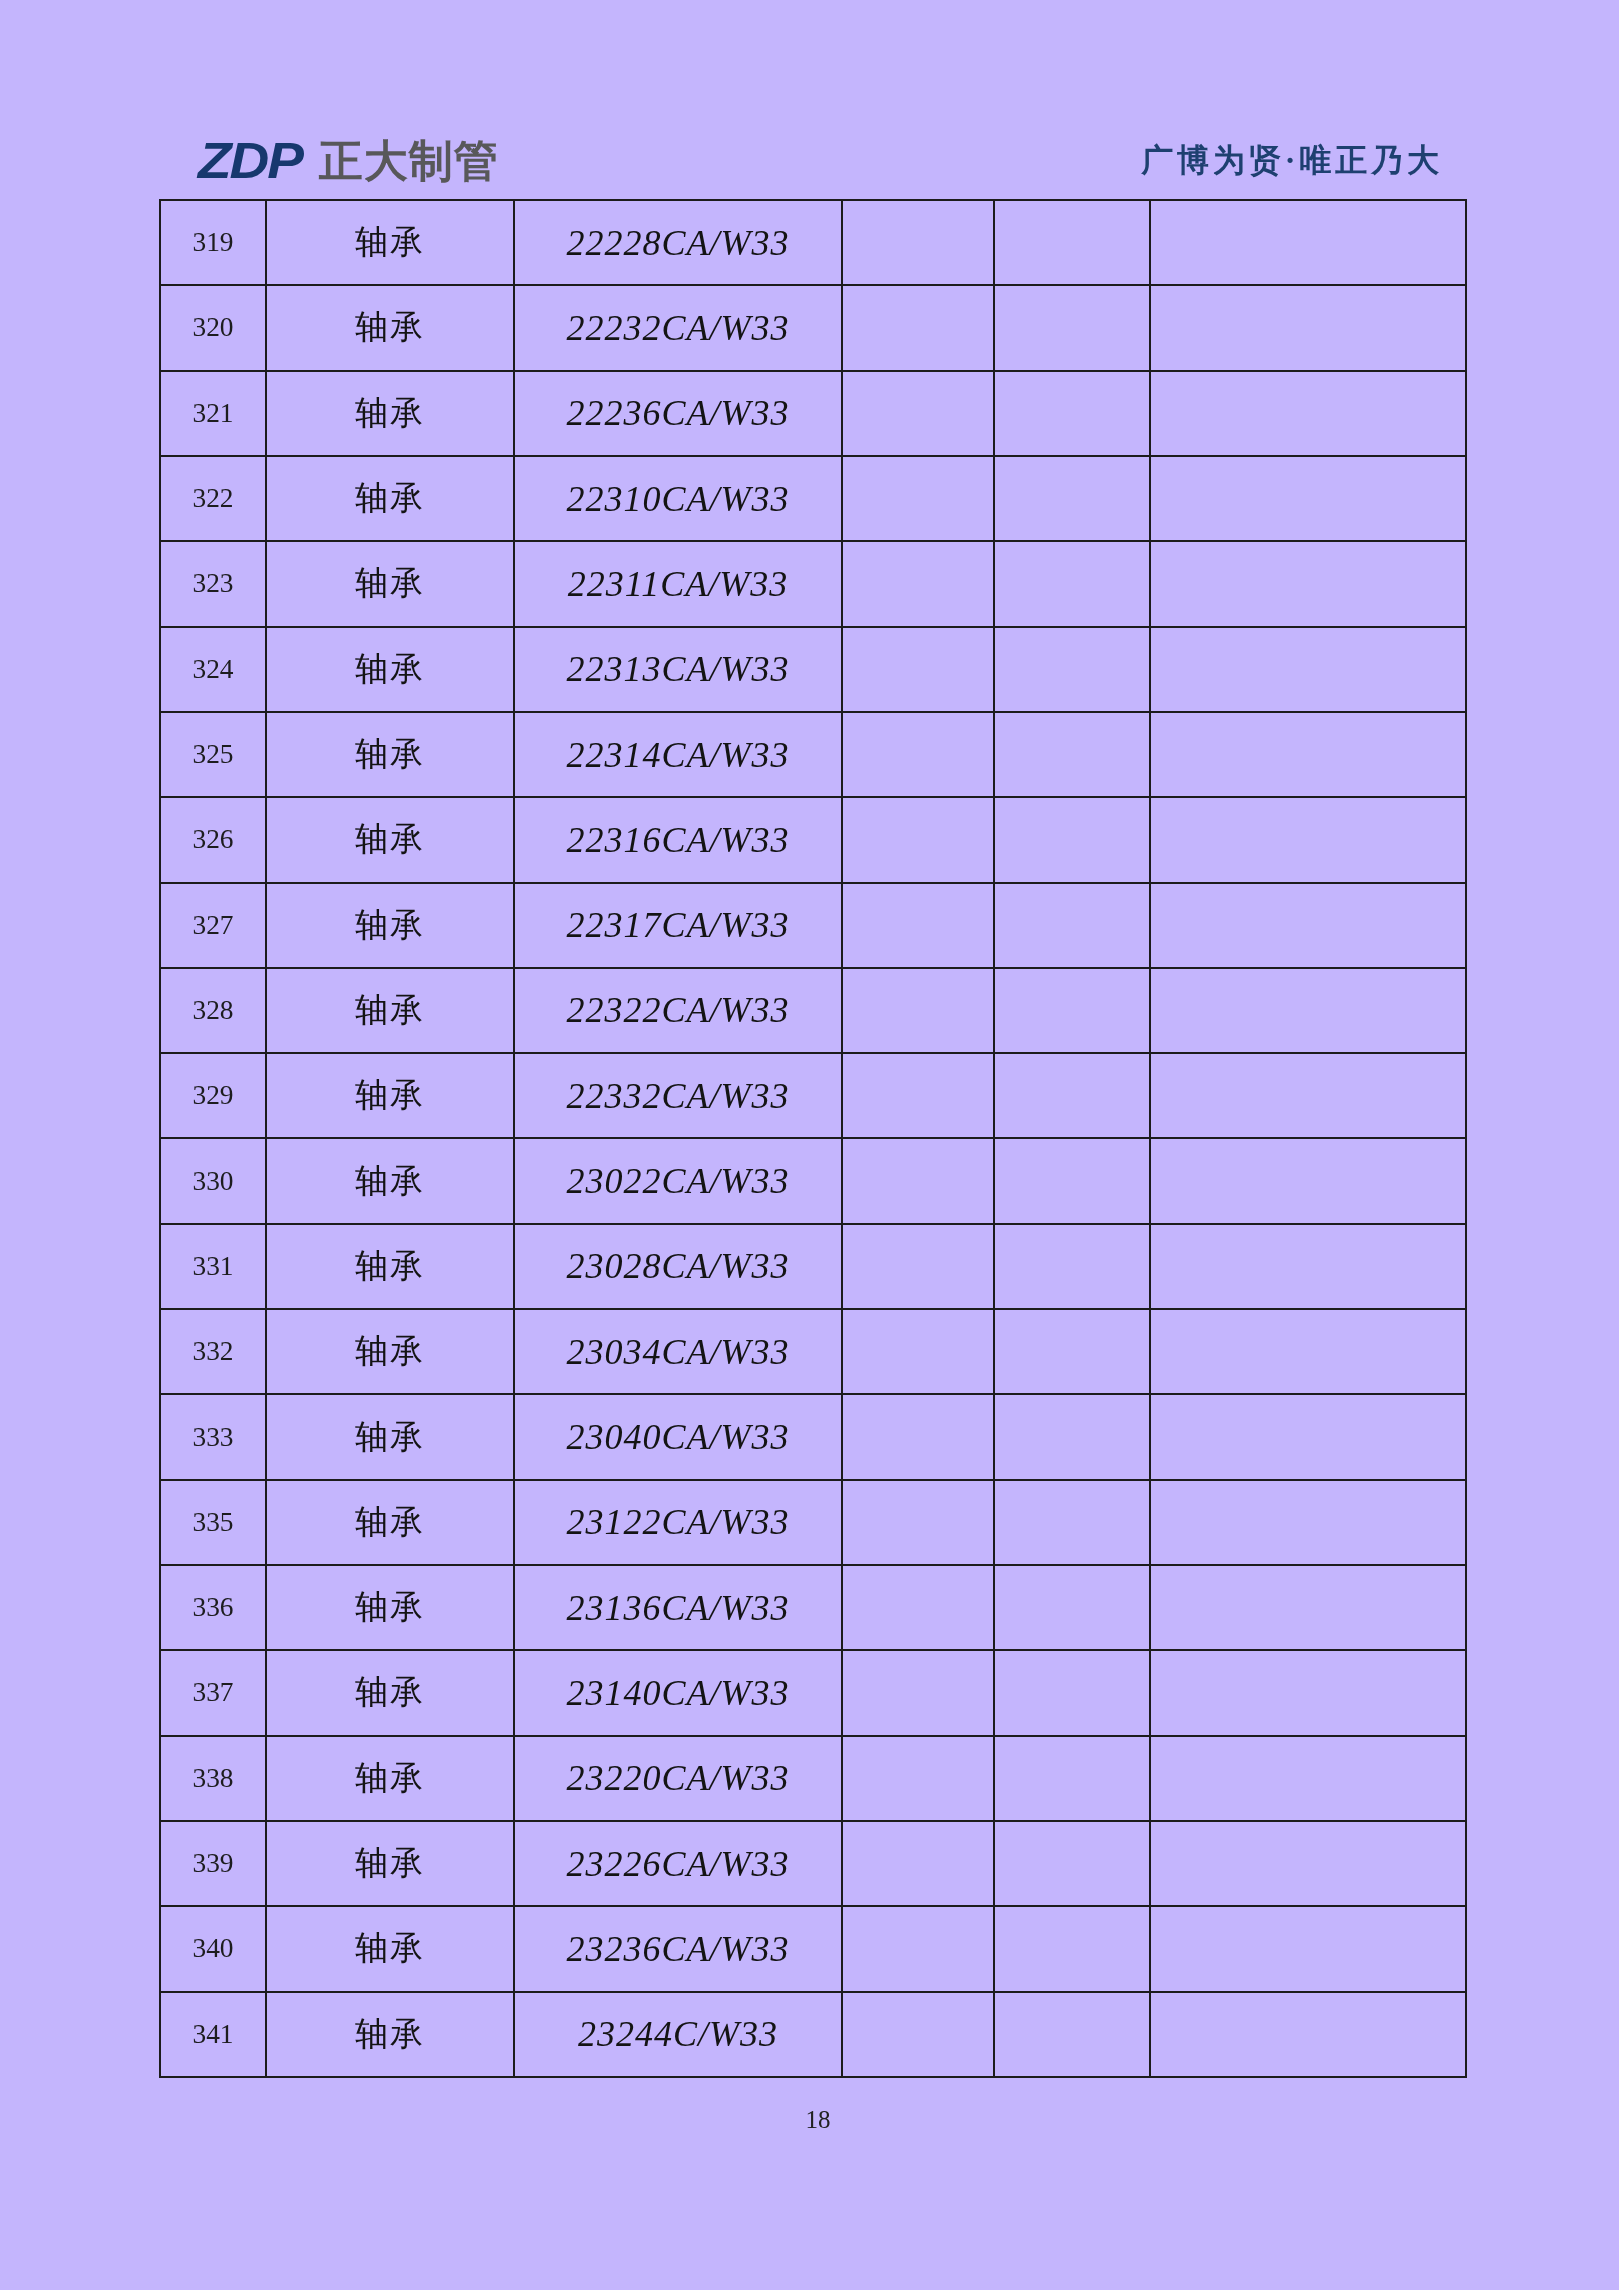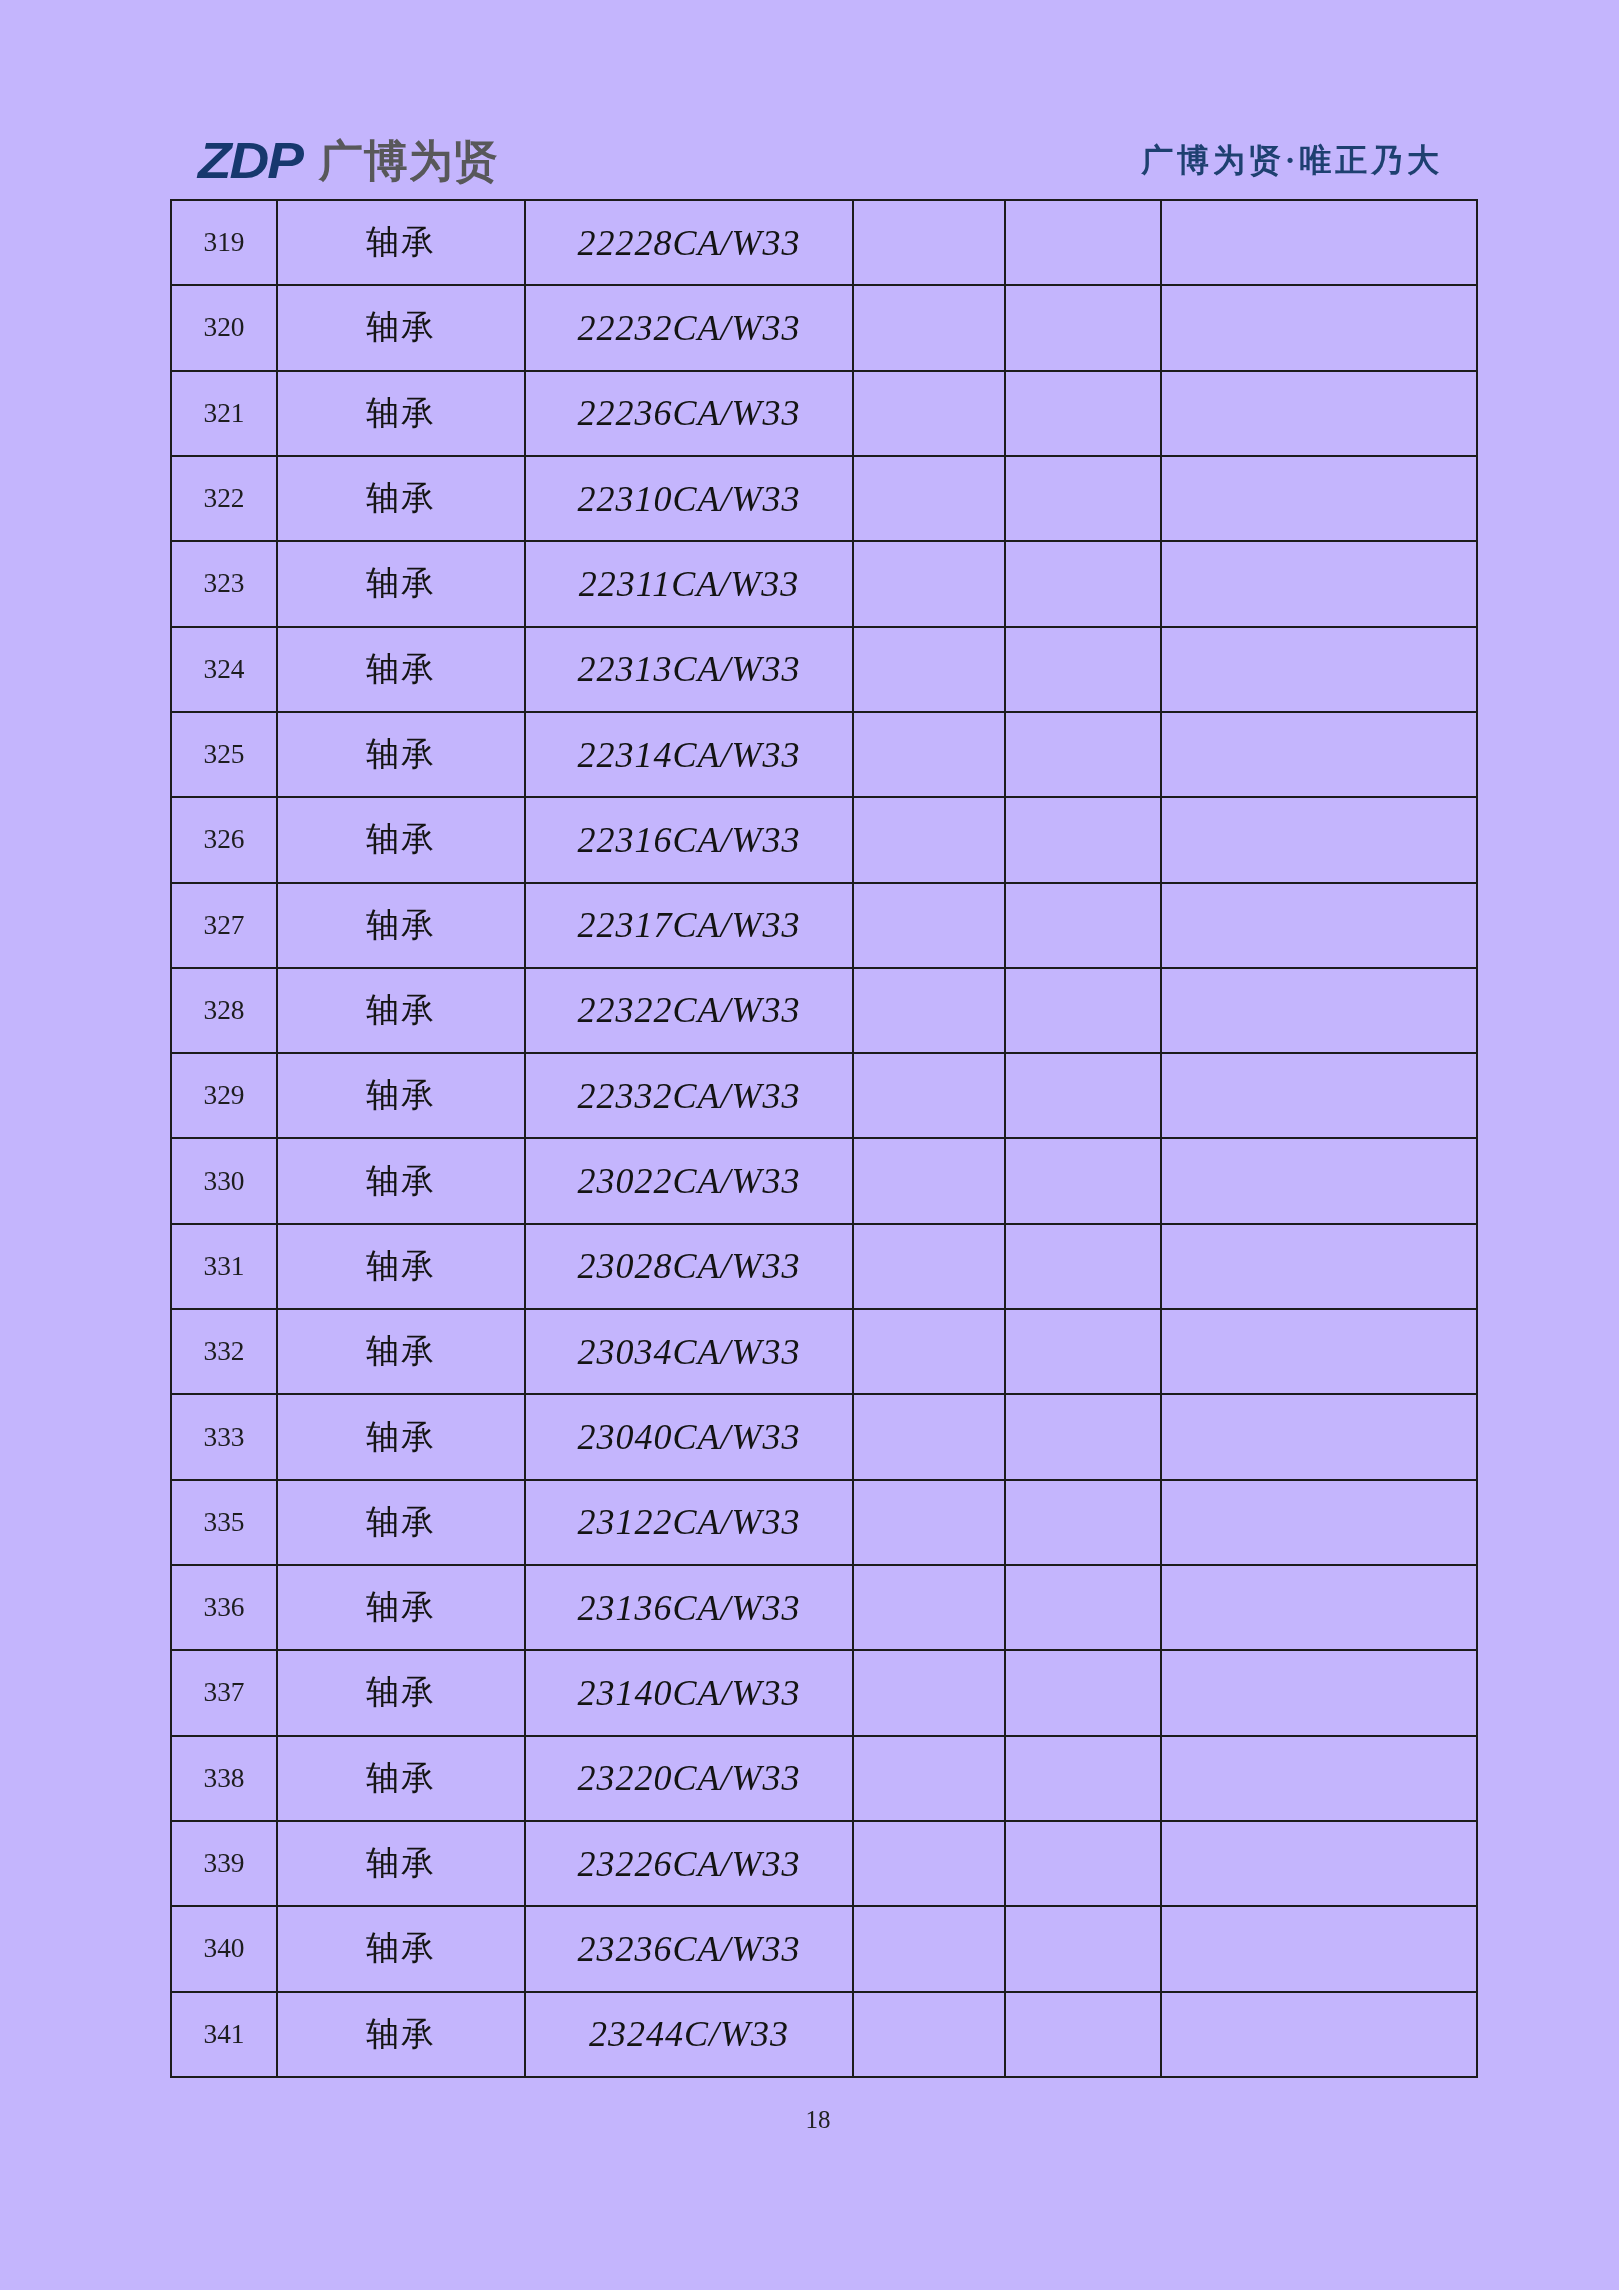--- a/index.html
+++ b/index.html
@@ -52,21 +52,21 @@
     font-size: 32px;
     line-height: 1.1;
     letter-spacing: 3.9px;
     color: #1e4070;
     white-space: nowrap;
   }
 
   
   .parts-table {
     position: absolute;
-    left: 170px;
+    left: 159px;
     top: 199px;
     width: 1306px;
     height: 1879px;
     border-collapse: collapse;
     table-layout: fixed;
   }
   .parts-table td {
     border: 2px solid #1c1c1c;
     border-top-width: 2.9px;
     border-bottom-width: 2.9px;
@@ -90,21 +90,21 @@
     color: #222;
   }
 </style>
 </head>
 <body>
 
 <div class="page">
 
   <div class="header-logo-block">
     <span class="logo-abbr">ZDP</span>
-    <span class="logo-company">广博为贤</span>
+    <span class="logo-company">正大制管</span>
   </div>
   <div class="header-slogan">广博为贤·唯正乃大</div>
 
   <table class="parts-table">
     <colgroup>
       <col style="width:106px">
       <col style="width:248px">
       <col style="width:328px">
       <col style="width:152px">
       <col style="width:156px">

